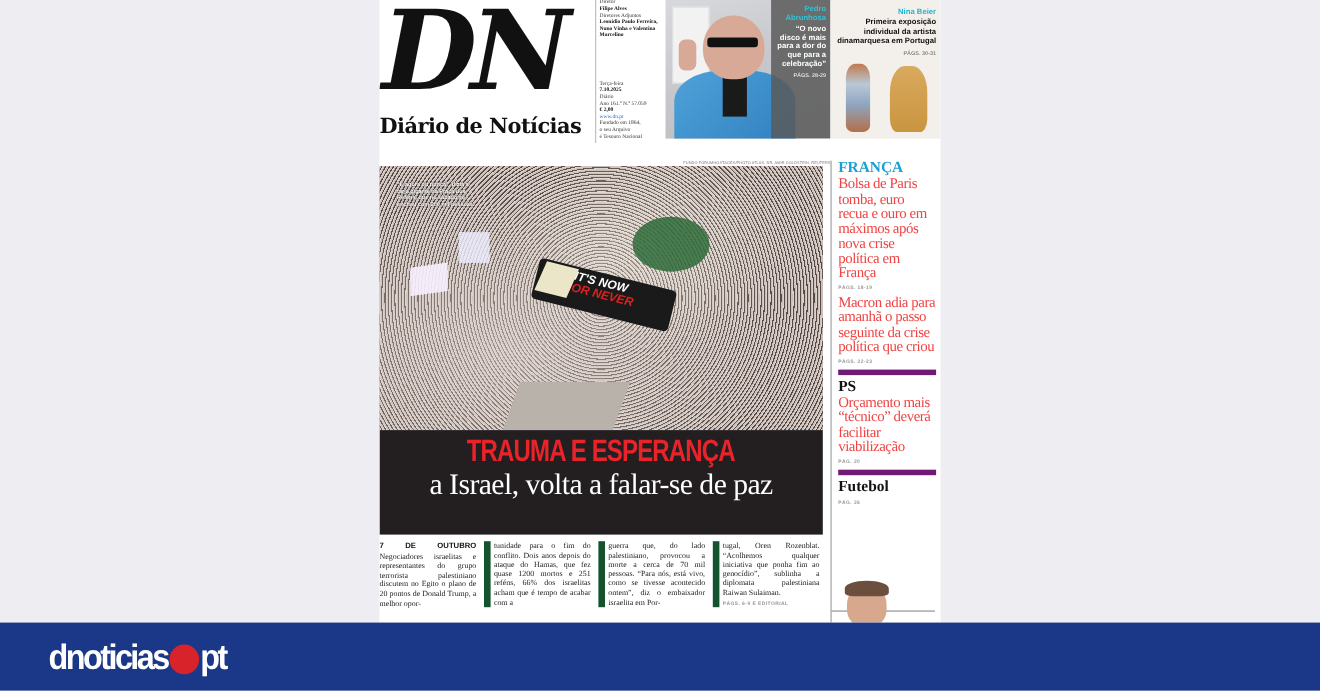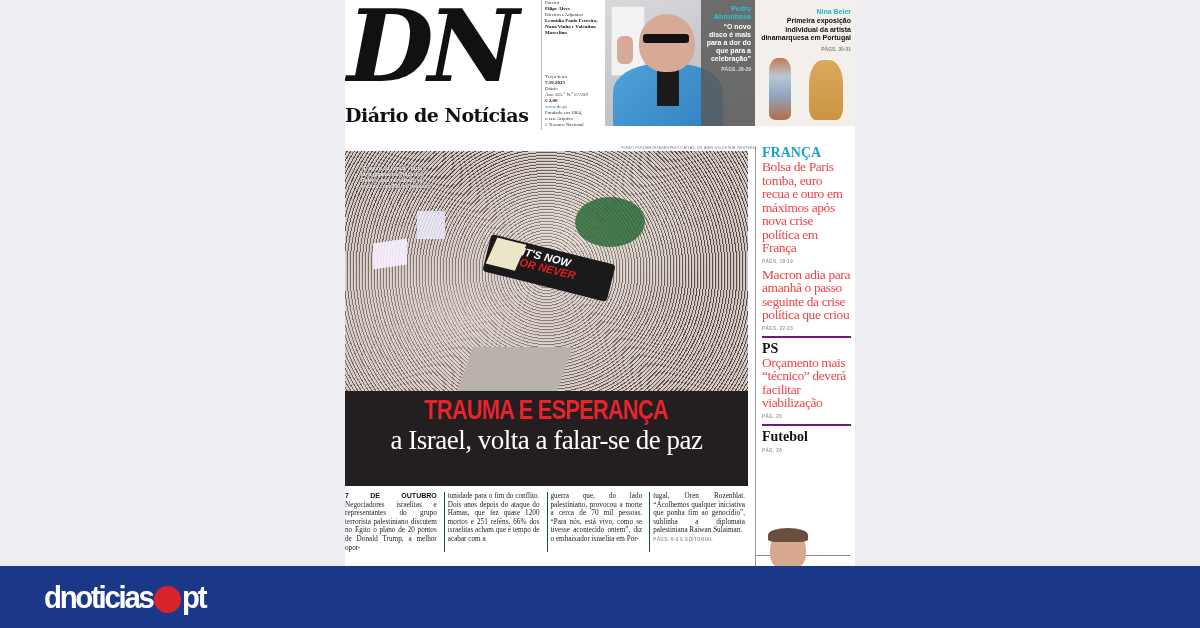--- a/index.html
+++ b/index.html
@@ -116,31 +116,31 @@
 
   
   .columns {
     position: absolute; left: 0; top: 492px; width: 403px; height: 60px;
     display: flex; gap: 4px;
   }
   .col {
     flex: 1; font-family: "Liberation Serif", serif; font-size: 7.2px; line-height: 8.6px; color: #222;
     text-align: justify; padding-right: 3px;
   }
-  .col + .col { border-left: 1px solid #14532d; padding-left: 3px; }
+  .col + .col { border-left: 6px solid #14532d; padding-left: 3px; }
   .col .lead { font-family: "Liberation Sans", sans-serif; font-weight: bold; font-size: 7px; color: #111; }
   .col .pg { font-family: "Liberation Sans", sans-serif; font-weight: bold; color: #999; font-size: 4.5px; display: block; margin-top: 1px; letter-spacing: 0.4px; }
 
   
   .sidebar {
     position: absolute; left: 410px; top: 146px; width: 100px; height: 420px;
     border-left: 1px solid #999;
     padding-left: 6px;
   }
-  .sb-section { border-bottom: 2px solid #701a75; padding-bottom: 5px; margin-bottom: 4px; margin-right: 4px; }
+  .sb-section { border-bottom: 5px solid #701a75; padding-bottom: 5px; margin-bottom: 4px; margin-right: 4px; }
   .sb-section.no-border { border-bottom: none; }
   .sb-cat { font-family: "Liberation Serif", serif; font-weight: bold; font-size: 14px; line-height: 14px; color: #111; }
   .sb-cat.blue { color: #1b9fd4; font-family: "Liberation Serif", serif; }
   .sb-title { font-family: "Liberation Serif", serif; font-size: 13.5px; line-height: 13.5px; color: #ef4444; letter-spacing: -0.4px; }
   .sb-pg { font-family: "Liberation Sans", sans-serif; font-weight: bold; font-size: 4.5px; color: #999; margin-top: 4px; letter-spacing: 0.4px; }
   .sb-photo { position: absolute; left: 8px; top: 384px; width: 46px; height: 36px; }
   .sb-photo .face { position: absolute; left: 6px; top: 0; width: 36px; height: 40px; background: #d7a88e; border-radius: 50% 50% 40% 40%; }
   .sb-photo .hair { position: absolute; left: 4px; top: -2px; width: 40px; height: 14px; background: #6b4e3d; border-radius: 50% 50% 20% 20%; }
   .sb-rule { position: absolute; left: 0; top: 409px; width: 94px; height: 1px; background: #888; }
 

